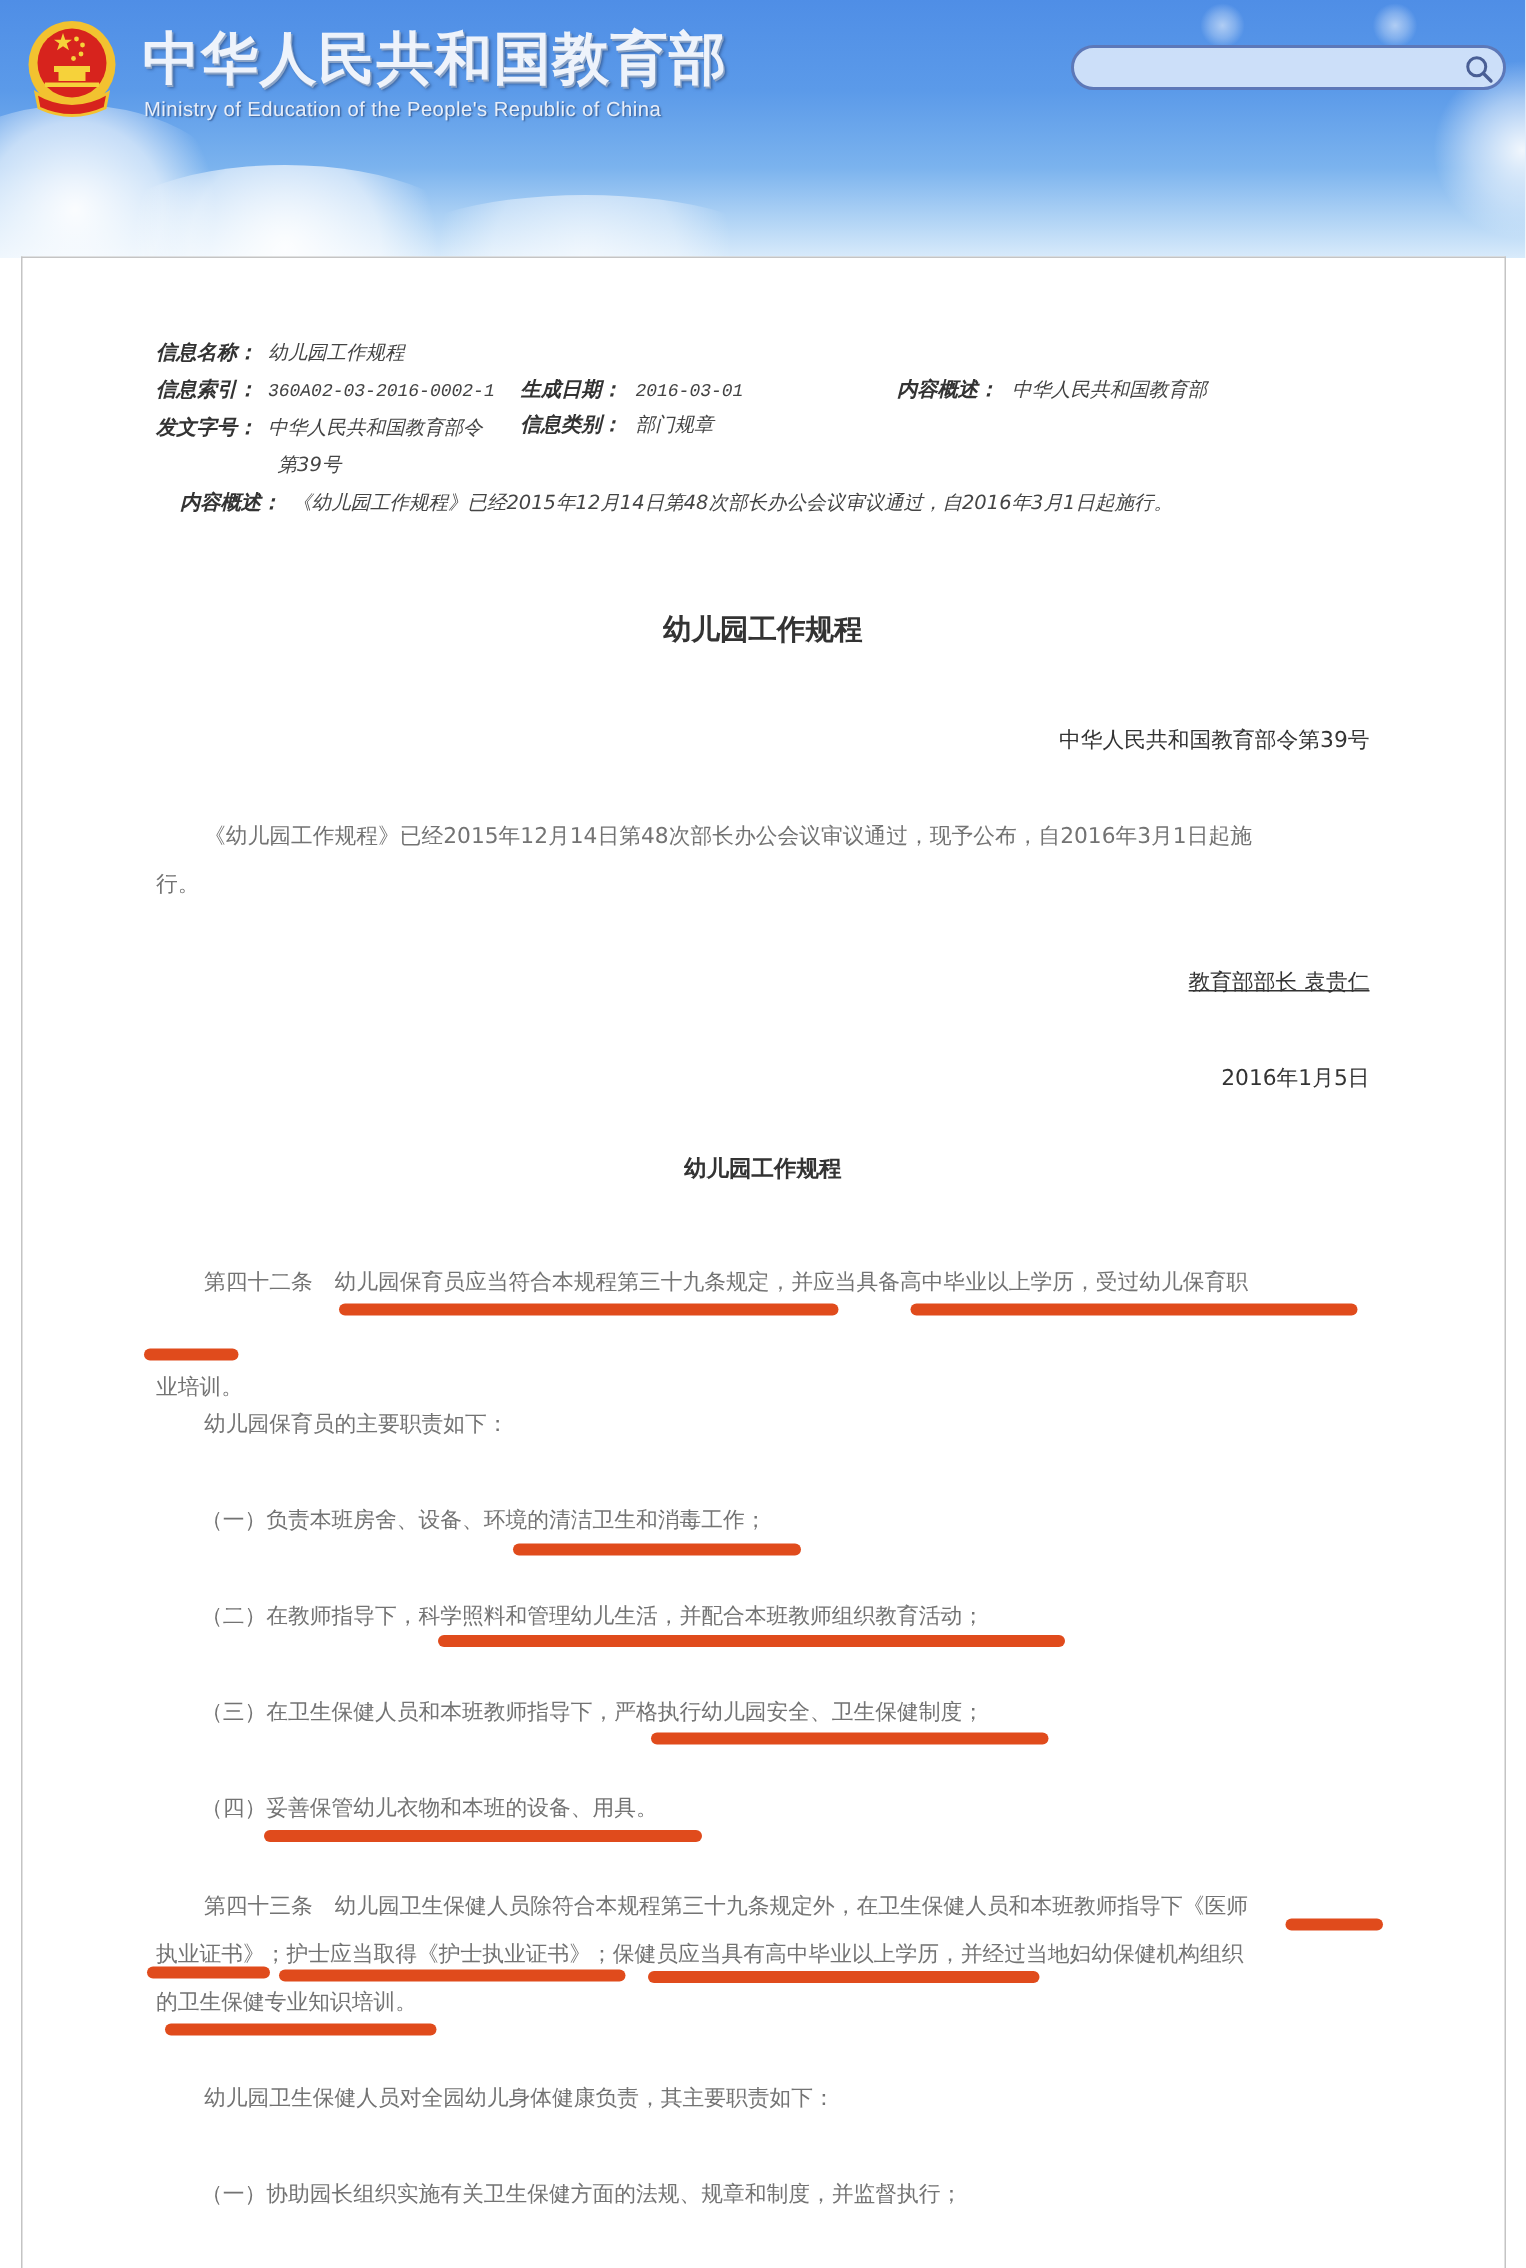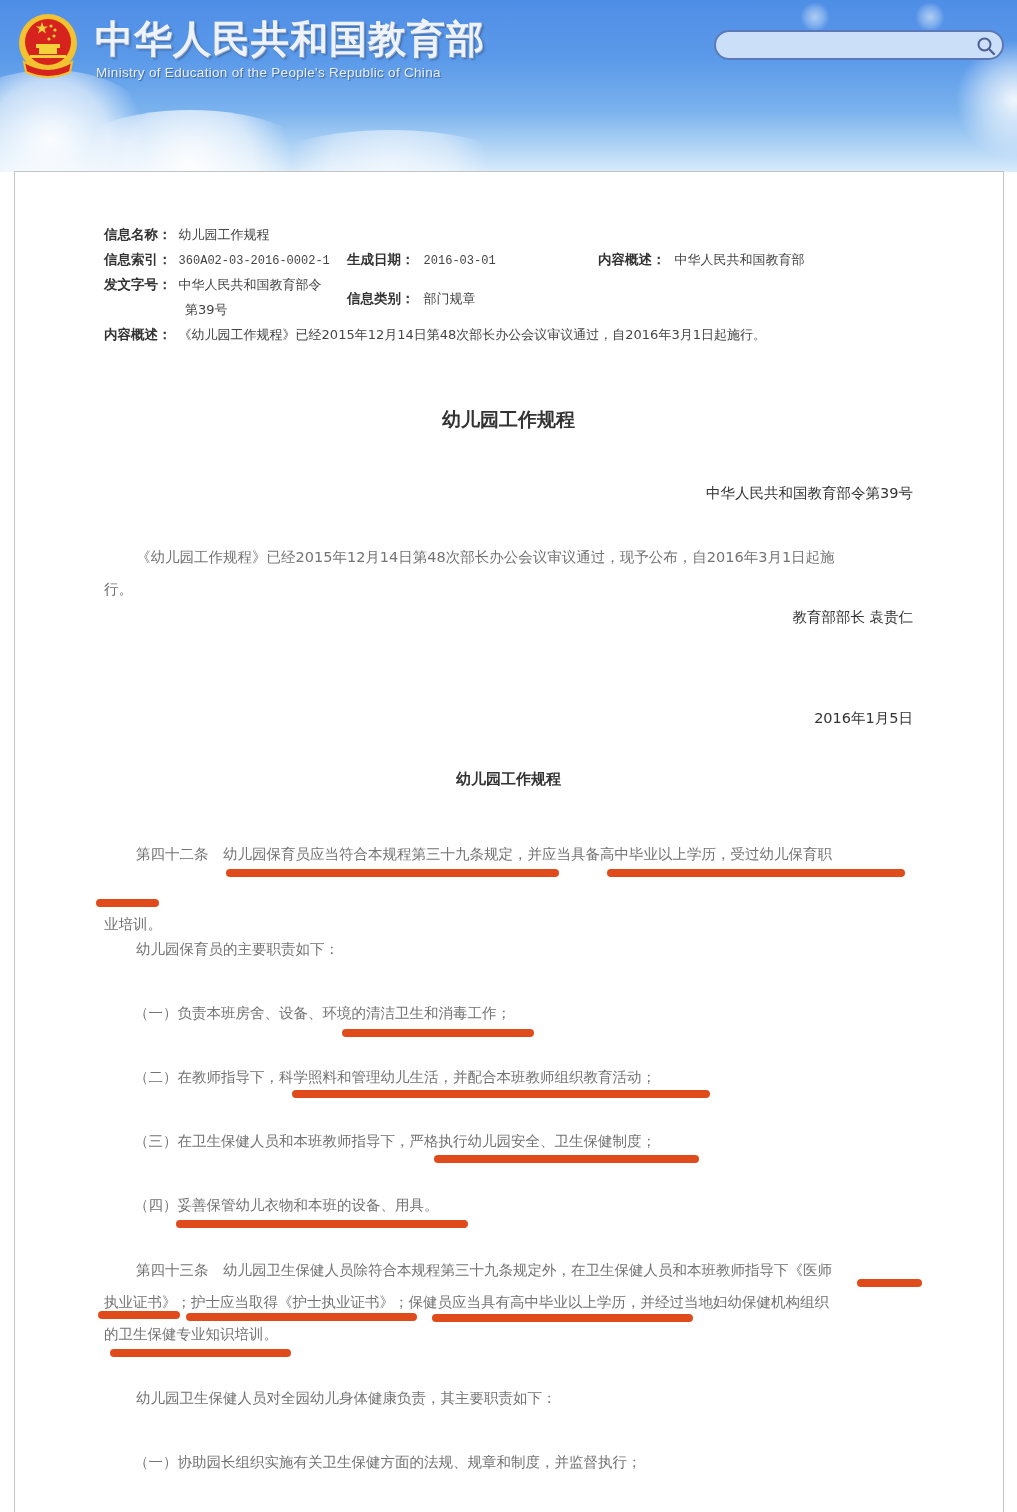--- a/index.html
+++ b/index.html
@@ -47,21 +47,21 @@
     position: absolute; left: 14px; top: 142px; font-size: 12px; color: #3a3a3a;
     font-family: "DejaVu Sans", sans-serif;
   }
   .breadcrumb span { display: inline-block; margin-top: 40px; }
   .breadcrumb .sep { margin: 0 9px; color: #666; }
   
   .panel {
     position: absolute; left: 14px; top: 171px; width: 990px; height: 1360px;
     background: #fff; border: 1px solid #c4c4c4; border-bottom: none;
   }
-  .meta-row { position: absolute; white-space: nowrap; }
+  .meta-row { position: absolute; white-space: nowrap; font-style: italic; }
   .meta-label { font-weight: bold; color: #333; font-size: 13.5px; }
   .meta-value { font-size: 13px; color: #444; font-family: "DejaVu Sans", sans-serif; }
   .doc-title {
     position: absolute; left: 0; width: 1017px; top: 407px; text-align: center;
     font-size: 19px; font-weight: bold; color: #333;
   }
   .right-line {
     position: absolute; right: 104px; font-size: 14.5px; color: #333; white-space: nowrap;
     font-family: "DejaVu Sans", sans-serif;
   }
@@ -137,38 +137,38 @@
     <span class="meta-label">内容概述：</span>
     <span class="meta-value" style="margin-left:4px;">中华人民共和国教育部</span>
   </div>
   <div class="meta-row" style="left:104px; top:274px;">
     <span class="meta-label">发文字号：</span>
     <span class="meta-value" style="margin-left:2px;">中华人民共和国教育部令</span>
   </div>
   <div class="meta-row" style="left:185px; top:299px;">
     <span class="meta-value">第39号</span>
   </div>
-  <div class="meta-row" style="left:347px; top:288px;text-align:center;">
+  <div class="meta-row" style="left:347px; top:272px;text-align:center;">
     <span class="meta-label">信息类别：</span>
     <span class="meta-value" style="margin-left:4px;">部门规章</span>
   </div>
-  <div class="meta-row" style="left:104px; top:324px;">
+  <div class="meta-row" style="left:120px; top:324px;">
     <span class="meta-label">内容概述：</span>
     <span class="meta-value" style="margin-left:2px;">《幼儿园工作规程》已经2015年12月14日第48次部长办公会议审议通过，自2016年3月1日起施行。</span>
   </div>
 </div>
 
 <div class="doc-title">幼儿园工作规程</div>
 
 <div class="right-line" style="top:484px;">中华人民共和国教育部令第39号</div>
 
 <div class="line" style="left:136px; top:548px;">《幼儿园工作规程》已经2015年12月14日第48次部长办公会议审议通过，现予公布，自2016年3月1日起施</div>
 <div class="line" style="left:104px; top:580px;">行。</div>
 
-<div class="right-line" style="top:608px;">教育部部长 袁贵仁</div>
+<div class="right-line" style="top:645px;text-decoration:underline;">教育部部长 袁贵仁</div>
 <div class="right-line" style="top:709px;">2016年1月5日</div>
 
 <div class="sub-title">幼儿园工作规程</div>
 
 <div class="line" style="left:136px; top:845px;">第四十二条　幼儿园保育员应当符合本规程第三十九条规定，并应当具备高中毕业以上学历，受过幼儿保育职</div>
 <div class="line" style="left:104px; top:883px;margin-top:32px;">业培训。</div>
 <div class="mark" style="left:226px; top:869px; width:333px;"></div>
 <div class="mark" style="left:607px; top:869px; width:298px;"></div>
 <div class="mark" style="left:96px; top:899px; width:63px;"></div>
 

